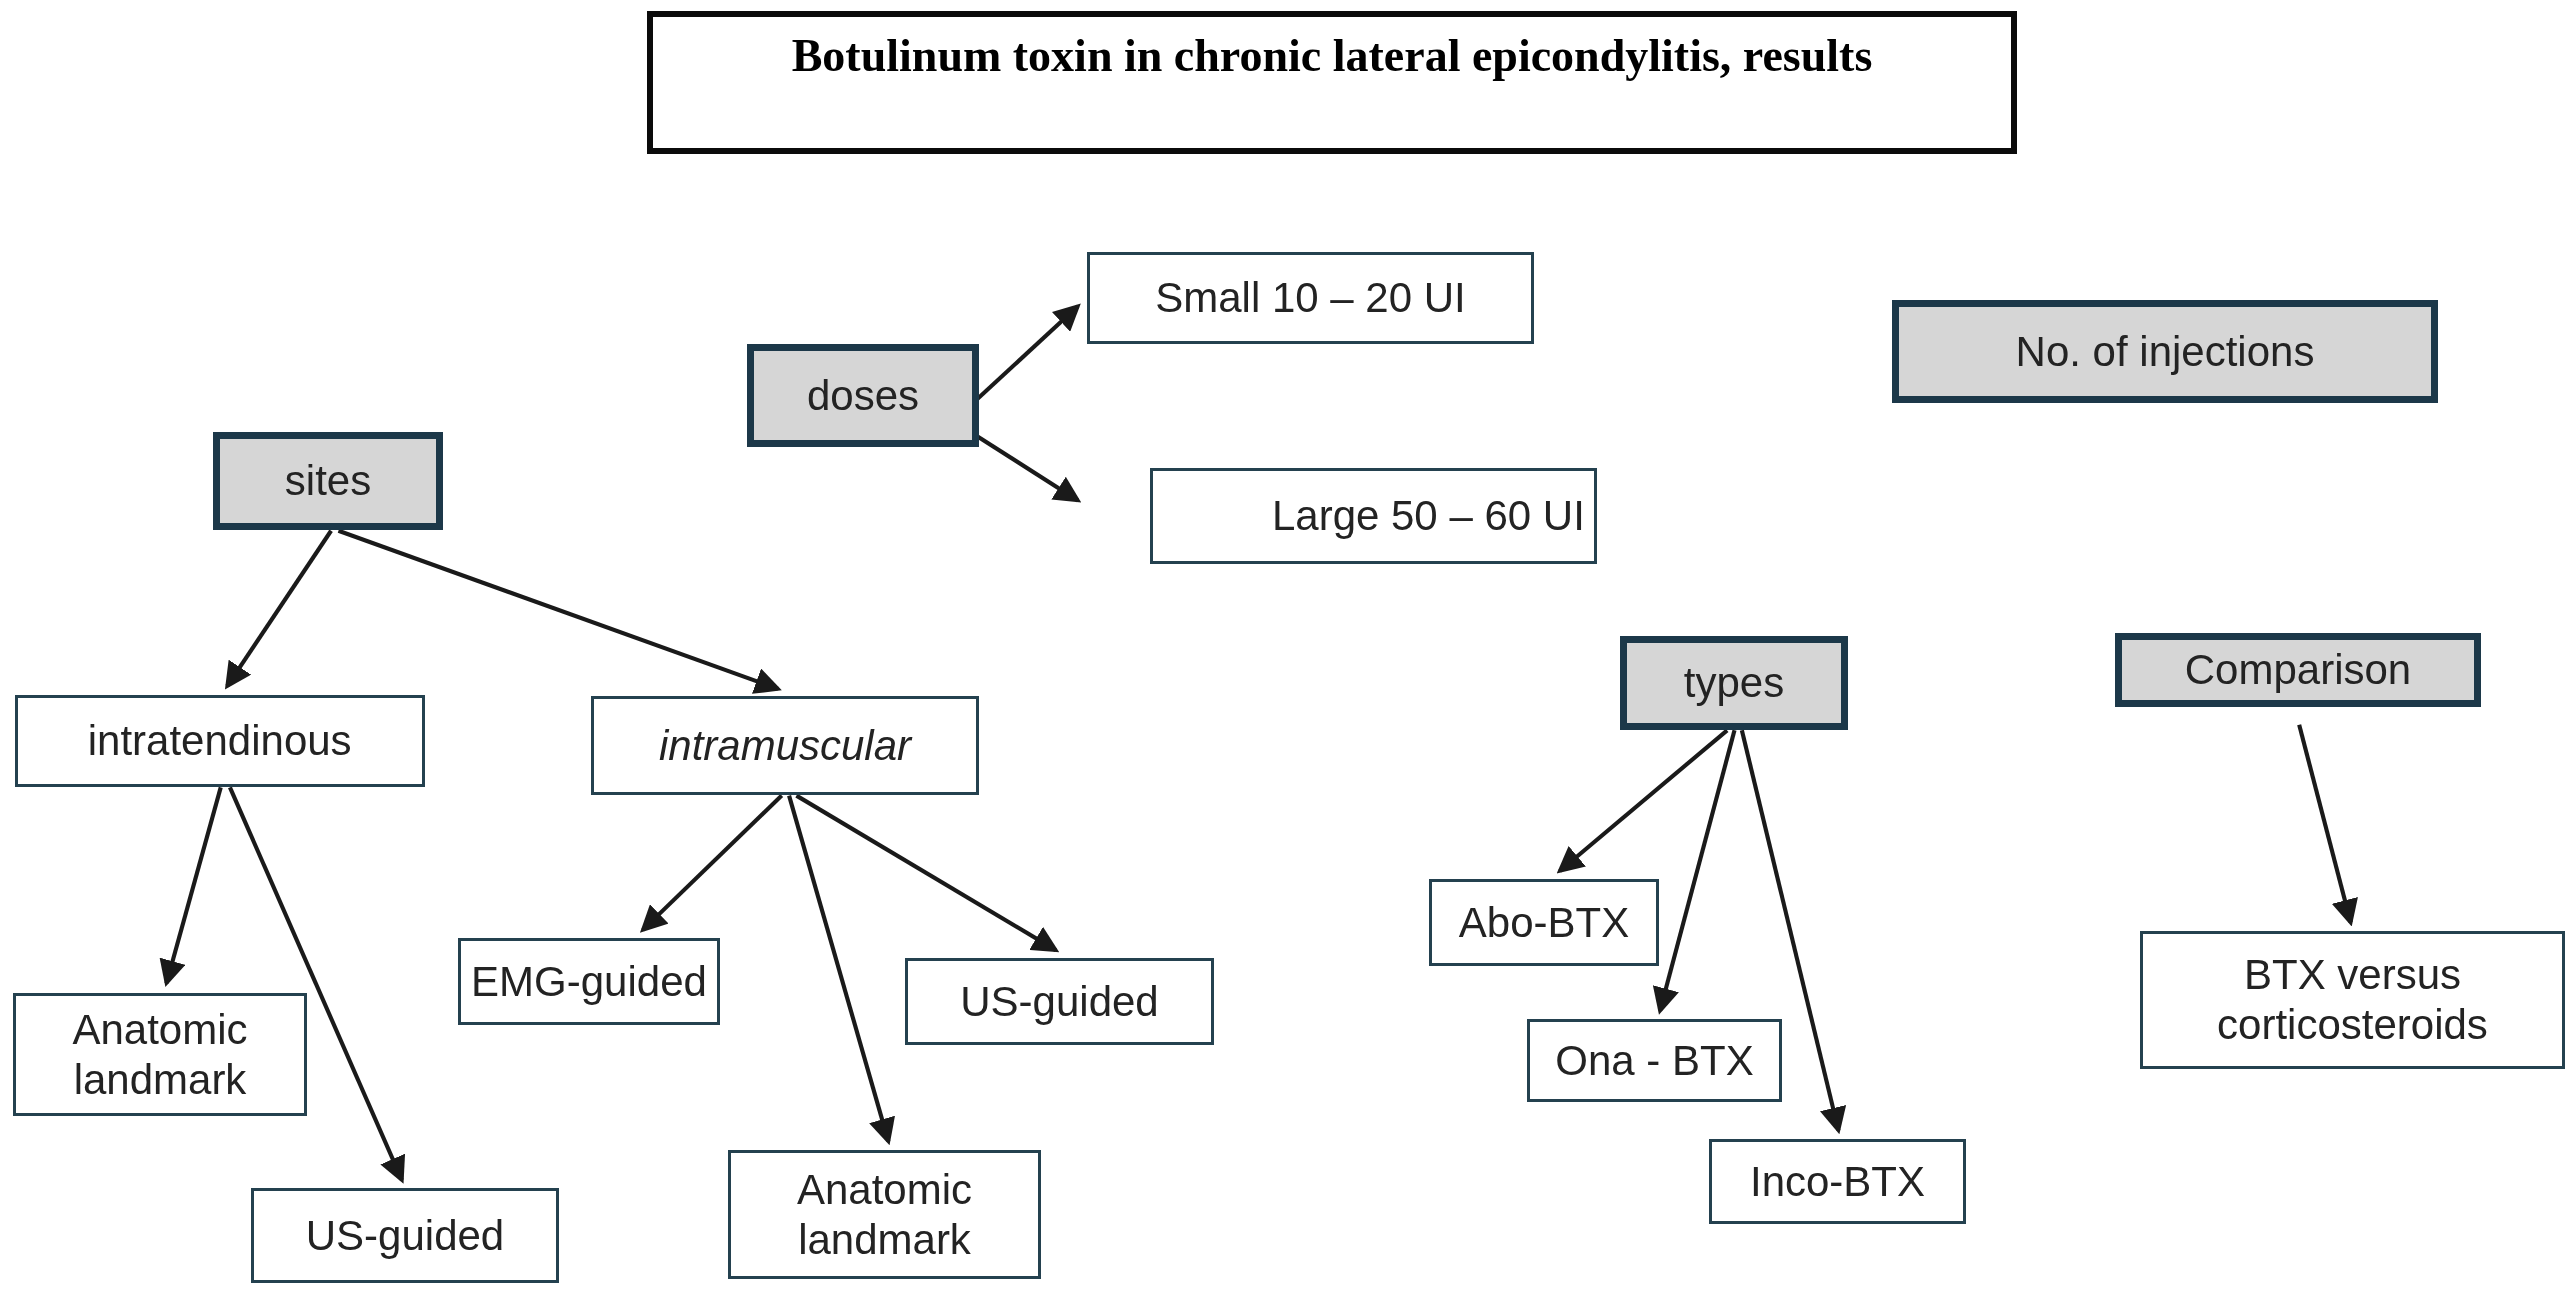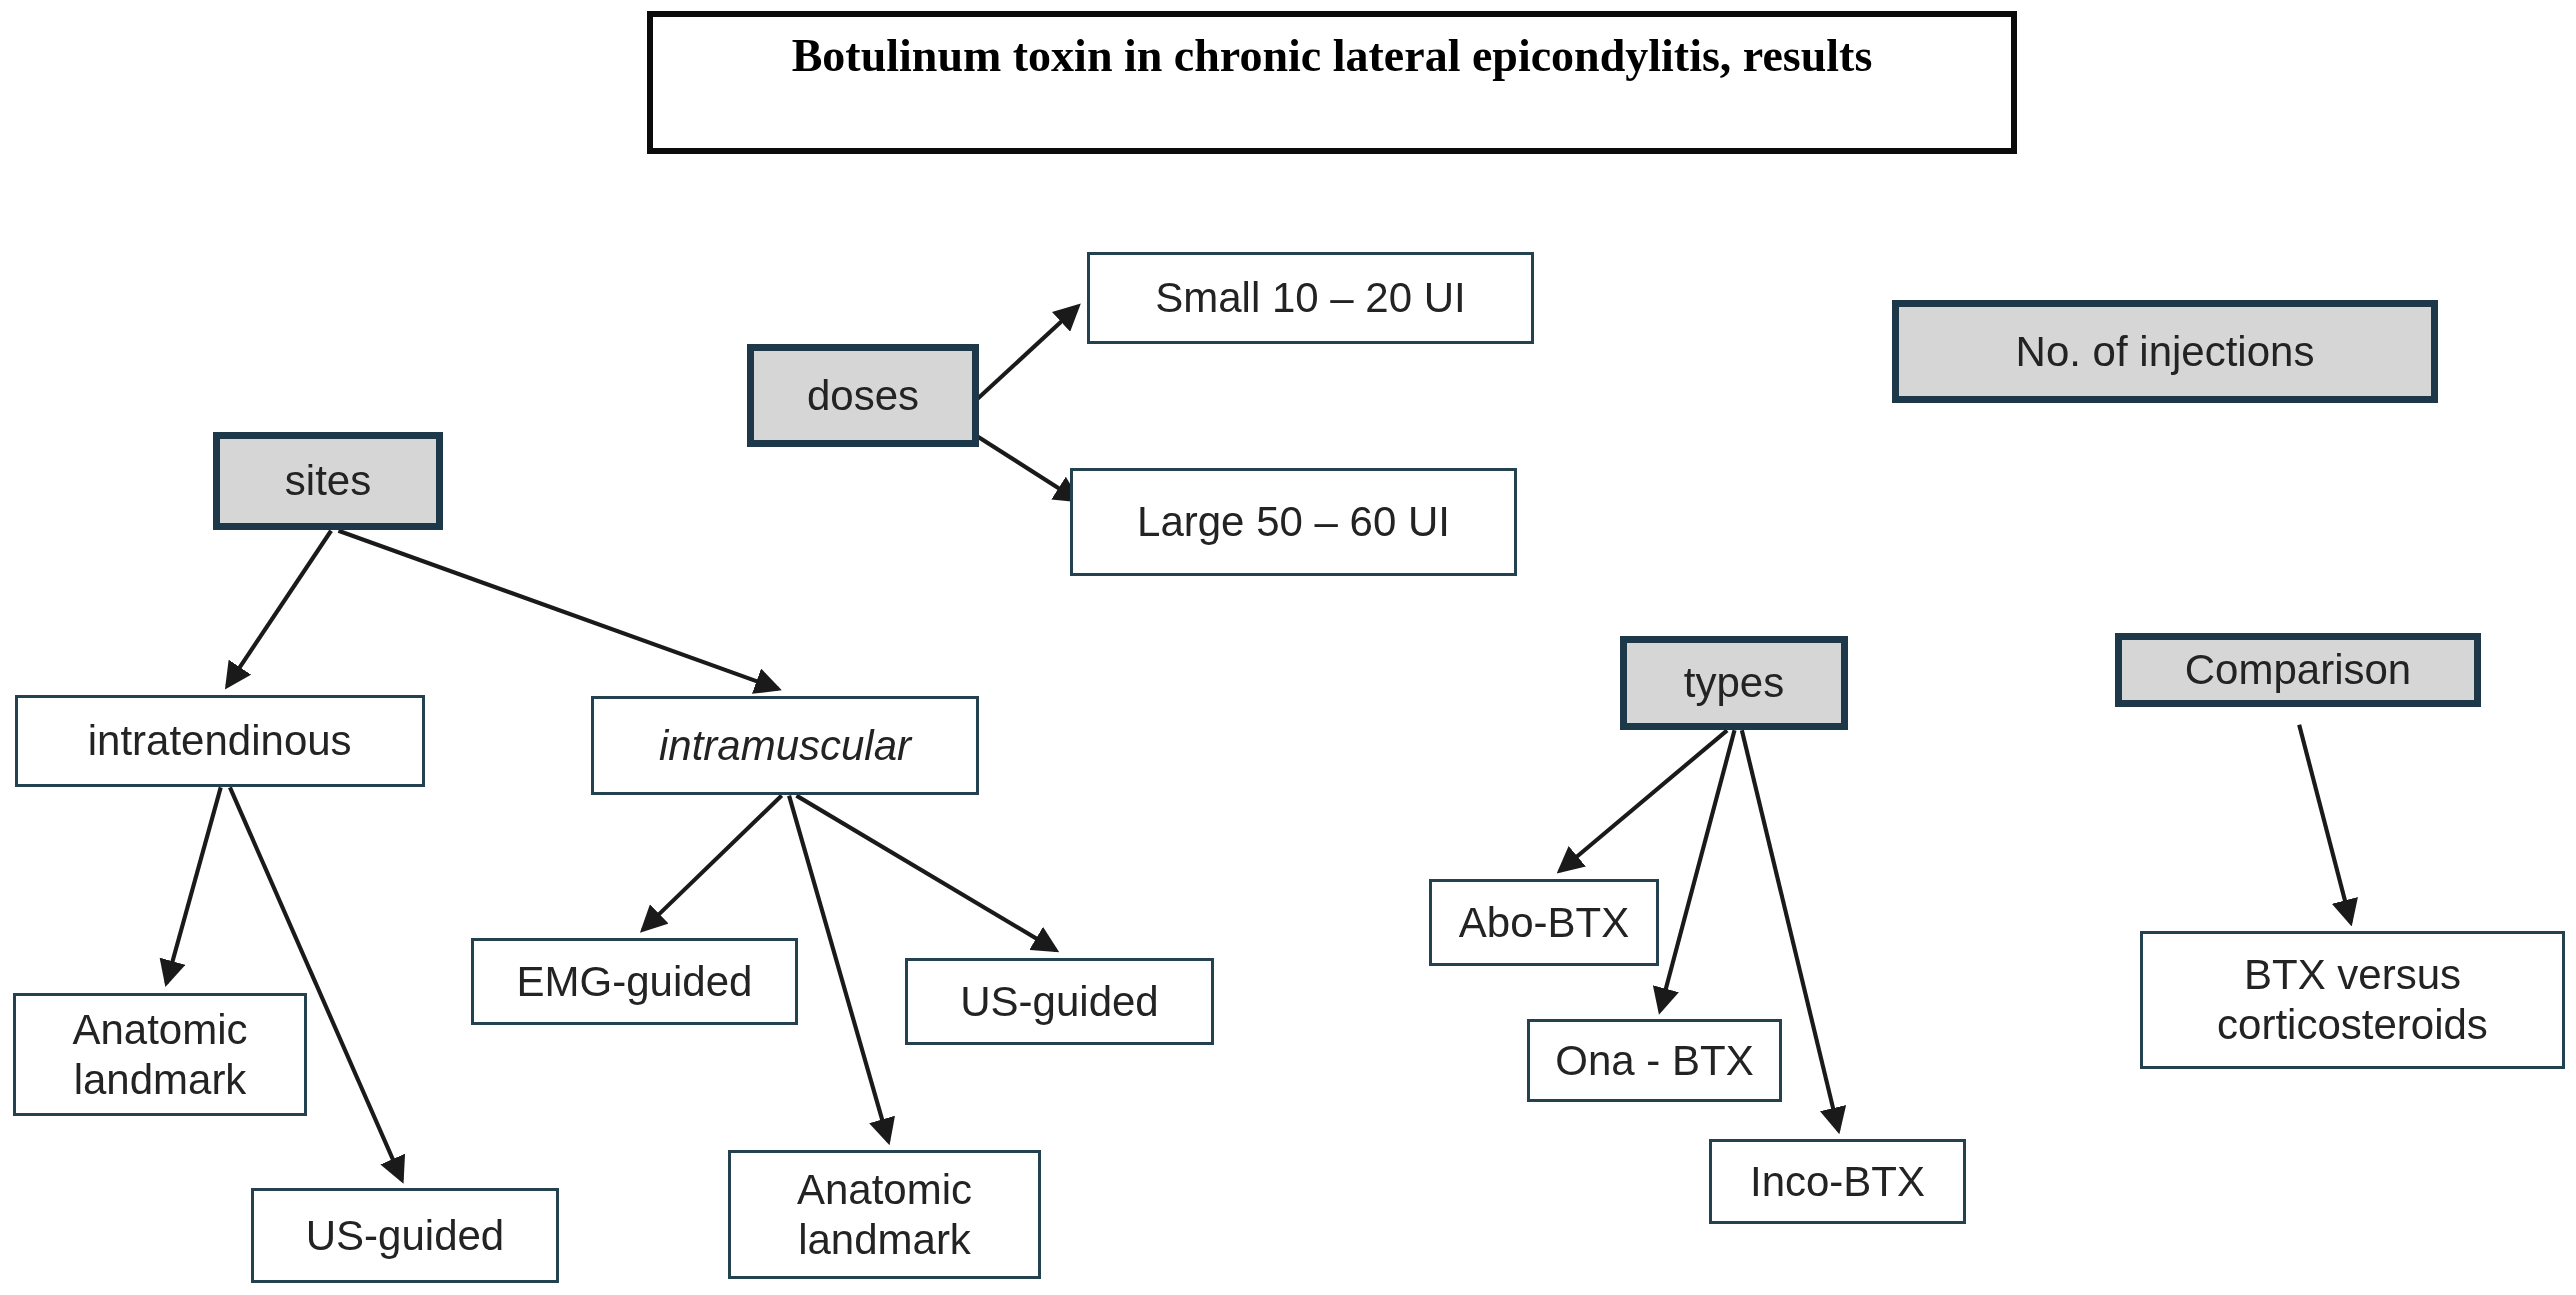--- a/index.html
+++ b/index.html
@@ -49,26 +49,26 @@
     font-family: "Liberation Serif", serif;
     font-weight: bold;
     font-size: 46px;
     text-align: center;
     padding-top: 12px;
   }
   
   #n-title        { left: 647px;  top: 11px;   width: 1370px; height: 143px; }
   #n-doses        { left: 727px;  top: 344px;  width: 232px;  height: 103px; margin-left: 20px; }
   #n-small        { left: 1087px; top: 252px;  width: 447px;  height: 92px; }
-  #n-large        { left: 1070px; top: 468px;  width: 447px;  height: 108px; }
+  #n-large        { left: 1150px; top: 468px;  width: 447px;  height: 96px; justify-content: flex-end; }
   #n-injections   { left: 1892px; top: 300px;  width: 546px;  height: 103px; }
   #n-sites        { left: 213px;  top: 432px;  width: 230px;  height: 98px; }
   #n-intratend    { left: 14.7px;   top: 695px;  width: 410px;  height: 92px; }
   #n-intramusc    { left: 591px;  top: 696px;  width: 388px;  height: 99px; font-style: italic; }
-  #n-emg          { left: 471px;  top: 938px; width: 327px;  height: 87px;  }
+  #n-emg          { left: 458px;  top: 938px; width: 262px;  height: 87px;  }
   #n-usg-musc     { left: 905px;  top: 958px; width: 309px;  height: 87px;  }
   #n-anat-tend    { left: 13px;   top: 993px; width: 294px;  height: 123px; }
   #n-usg-tend     { left: 251px;  top: 1188px; width: 308px;  height: 95px; }
   #n-anat-musc    { left: 728px;  top: 1150px; width: 313px;  height: 129px; }
   #n-types        { left: 1620px; top: 636px;  width: 228px;  height: 94px; }
   #n-abo          { left: 1429px; top: 879px;  width: 230px;  height: 87px;  }
   #n-ona          { left: 1527px; top: 1019px; width: 255px;  height: 83px;  }
   #n-inco         { left: 1709px; top: 1139px; width: 257px;  height: 85px;  }
   #n-comparison   { left: 2115px; top: 633px;  width: 366px;  height: 74px; }
   #n-btxvs        { left: 2140px; top: 931px; width: 425px;  height: 138px; }

